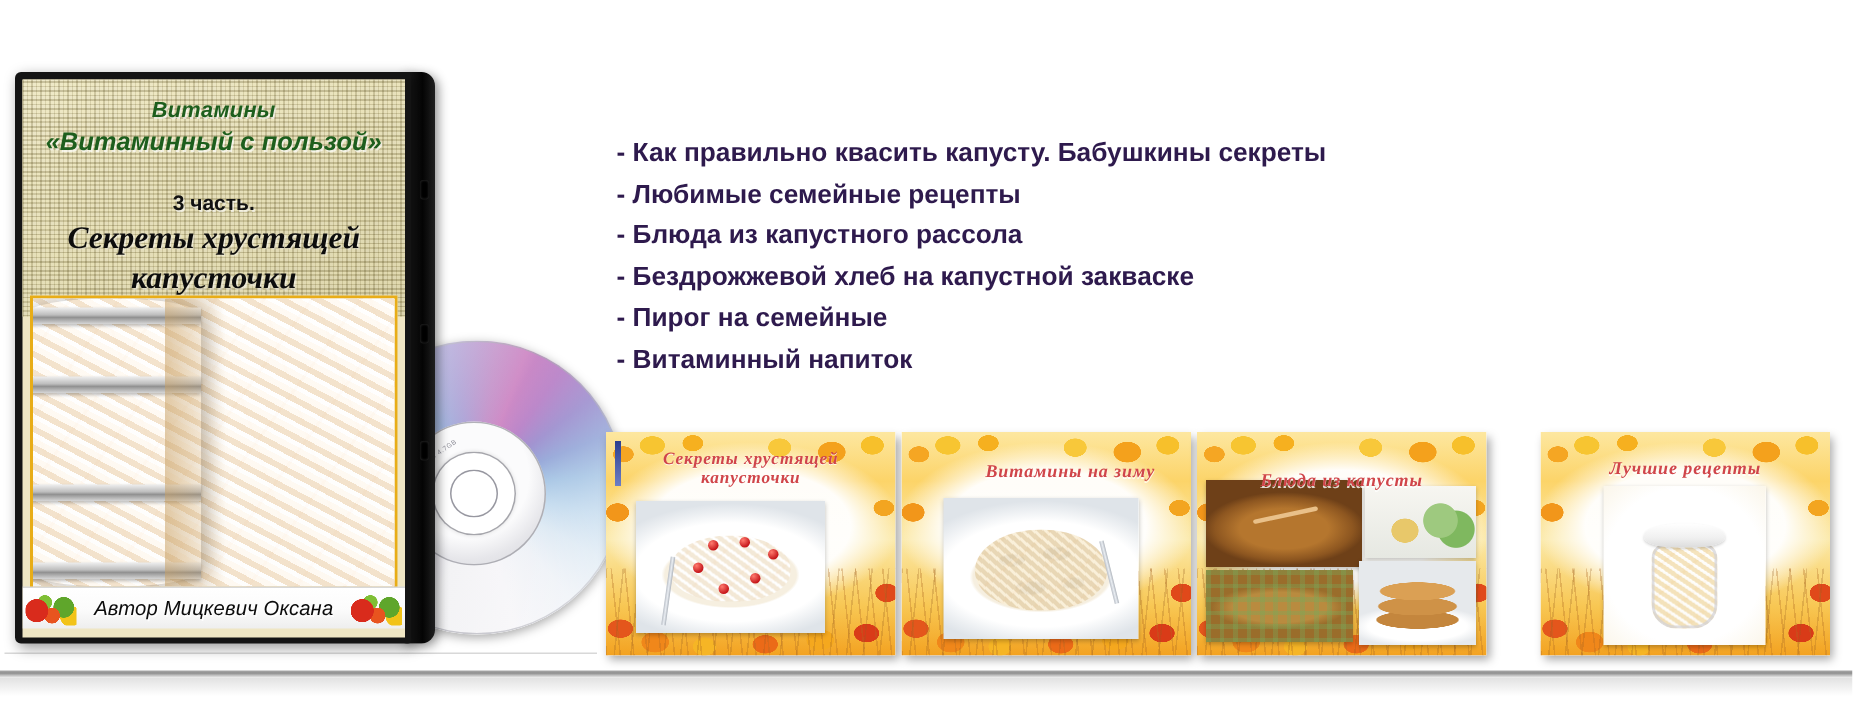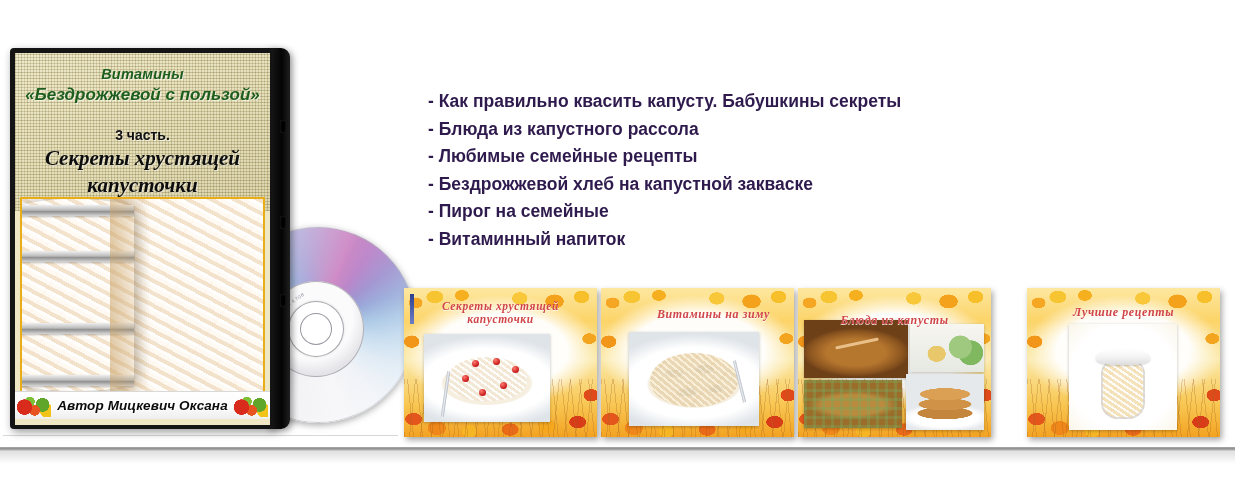--- a/index.html
+++ b/index.html
@@ -159,36 +159,36 @@
   .veg { position: absolute; width: 34px; height: 22px; top: 3px;
     background:
       radial-gradient(circle at 22% 55%, #d92b1c 0 26%, rgba(0,0,0,0) 27%),
       radial-gradient(circle at 52% 70%, #e8541f 0 22%, rgba(0,0,0,0) 23%),
       radial-gradient(circle at 75% 45%, #5fa62b 0 24%, rgba(0,0,0,0) 25%),
       radial-gradient(circle at 38% 30%, #7fbf35 0 18%, rgba(0,0,0,0) 19%),
       radial-gradient(circle at 88% 72%, #f2c318 0 20%, rgba(0,0,0,0) 21%);
   }
   .veg-l { left: 2px; } .veg-r { right: 2px; }
   .author-text {
-    font-family: "Liberation Sans", sans-serif; font-weight: bold; font-style: italic;
+    font-family: "Liberation Sans", sans-serif; font-weight: normal; font-style: italic;
     font-size: 13.5px; color: #0b0b0b; letter-spacing: .1px;
     text-shadow: 1px 1px 0 rgba(255,255,255,.8);
   }
 
   
   .headline {
     position: absolute; left: 412px; top: 18px;
     font-family: "Liberation Sans", sans-serif; font-weight: bold;
     font-size: 24.5px; color: #166611; white-space: nowrap; letter-spacing: .1px;
   }
   .headline .gap { display: inline-block; width: 26px; }
   .bullets { position: absolute; left: 411px; top: 88px; }
   .bullet {
     font-family: "Liberation Sans", sans-serif; font-weight: bold;
-    font-size: 17.5px; color: #2e1a4d; line-height: 27.5px; white-space: nowrap; margin-left: 17px;
+    font-size: 17.5px; color: #2e1a4d; line-height: 27.5px; white-space: nowrap;
   }
 
   
   .cards { position: absolute; left: 404px; top: 288px; }
   .card {
     position: absolute; top: 0; width: 193px; height: 149px;
     box-shadow: 2px 3px 6px rgba(0,0,0,.35);
     overflow: hidden; background: #fff;
   }
   .card-bg {
@@ -337,21 +337,21 @@
       <div class="notch" style="top:168px;"></div>
       <div class="notch" style="top:246px;"></div>
     </div>
 
     <div class="case-body">
       <div class="cover">
 
         <div class="burlap"></div>
 
         <div class="cover-title-1">Витамины</div>
-        <div class="cover-title-2">«Бездрожжевой с пользой»</div>
+        <div class="cover-title-2">«Витаминный с пользой»</div>
         <div class="cover-part">3 часть.</div>
         <div class="cover-sub-1">Секреты хрустящей</div>
         <div class="cover-sub-2">капусточки</div>
 
         <div class="cover-photo">
           <div class="kraut"></div>
           <div class="barrel"></div>
           <div class="hoop" style="top:6px;"></div>
           <div class="hoop" style="top:52px;"></div>
           <div class="hoop" style="top:124px;"></div>
@@ -365,22 +365,22 @@
           <span class="veg veg-r"></span>
         </div>
 
       </div>
     </div>
   </div>
 
 
   <div class="bullets">
     <div class="bullet">- Как правильно квасить капусту. Бабушкины секреты</div>
+    <div class="bullet">- Любимые семейные рецепты</div>
     <div class="bullet">- Блюда из капустного рассола</div>
-    <div class="bullet">- Любимые семейные рецепты</div>
     <div class="bullet">- Бездрожжевой хлеб на капустной закваске</div>
     <div class="bullet">- Пирог на семейные</div>
     <div class="bullet">- Витаминный напиток</div>
   </div>
 
   <div class="cards">
 
     <div class="card" style="left:0;">
       <div class="card-bg"></div>
       <div class="leaves"></div>

